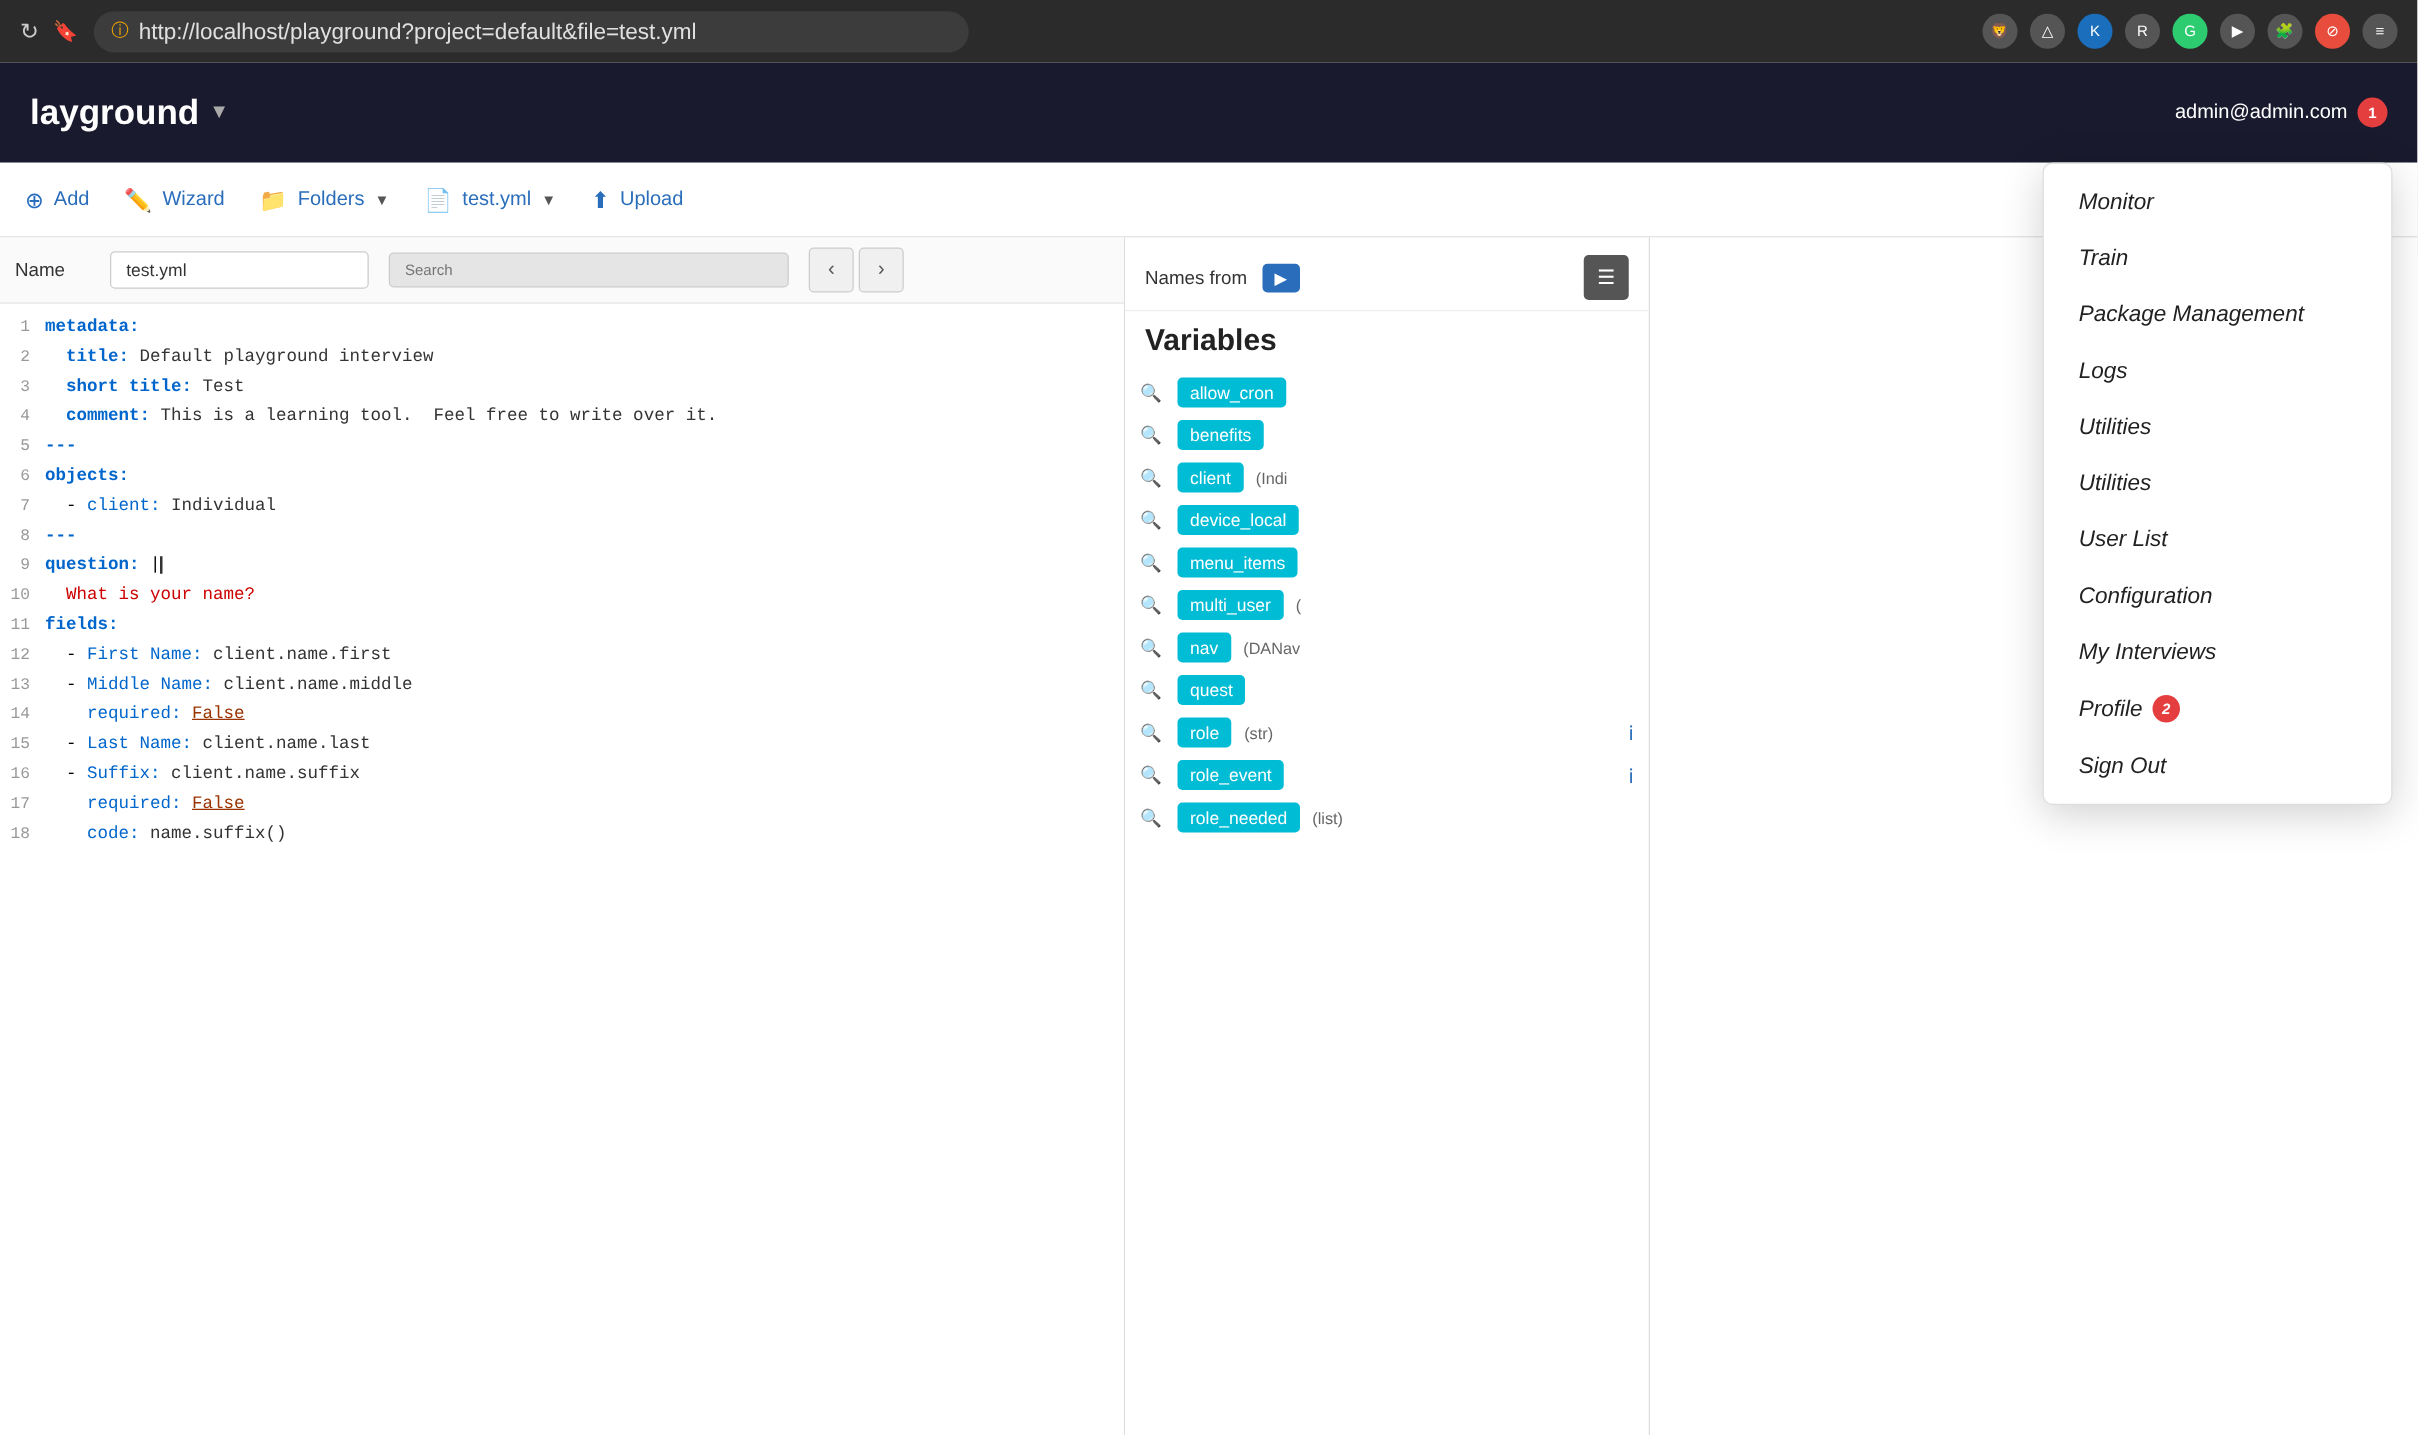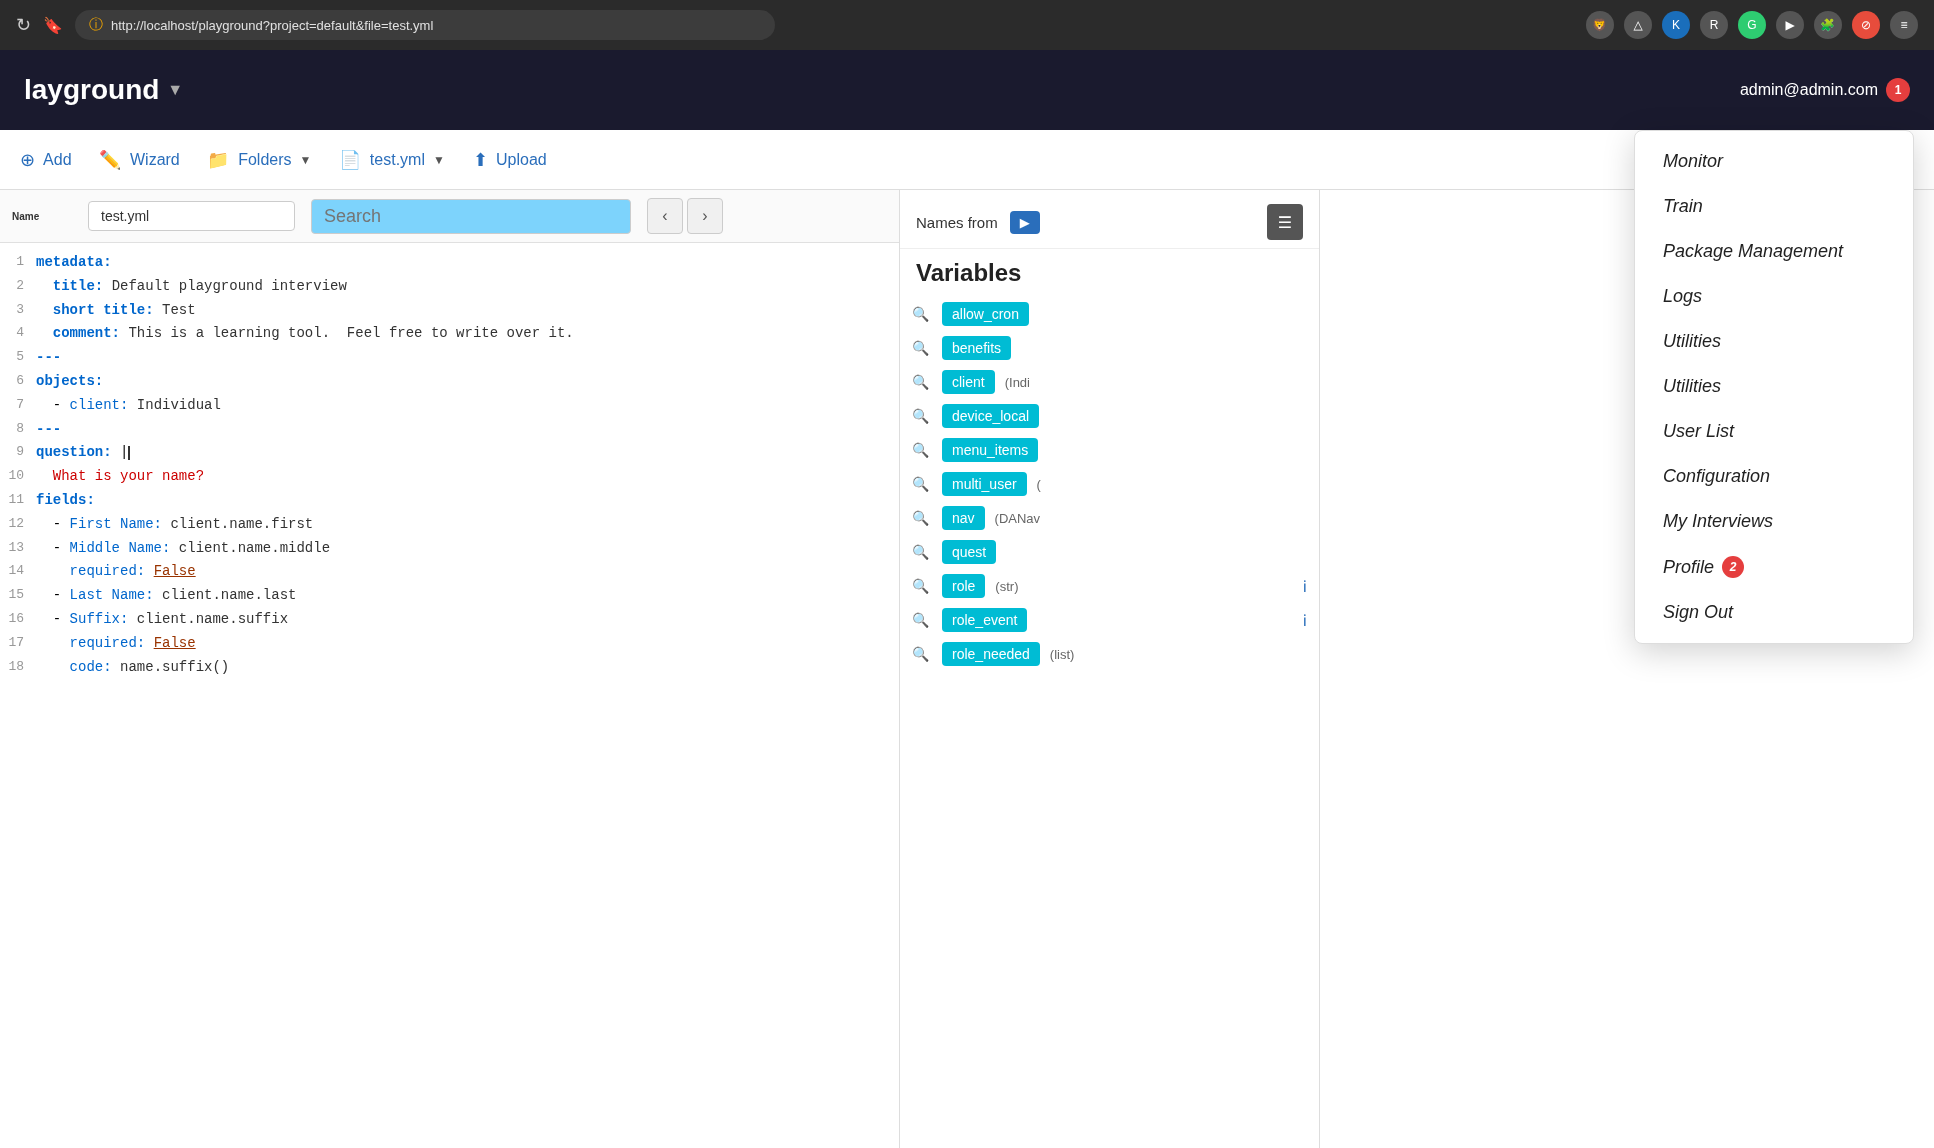--- a/index.html
+++ b/index.html
@@ -20,21 +20,21 @@
       background: #3c3c3c;
       border-radius: 20px;
       padding: 6px 14px;
       display: flex;
       align-items: center;
       gap: 8px;
       flex: 1;
       max-width: 700px;
     }
     .address-bar .security-icon { color: #f0a500; font-size: 14px; }
-    .address-bar .url { color: #e0e0e0; font-size: 13px; }
+    .address-bar .url { color: #e0e0e0; font-size: 18px; }
     .browser-icons { display: flex; gap: 10px; margin-left: auto; }
     .browser-icon { width: 28px; height: 28px; border-radius: 50%; background: #555; display: flex; align-items: center; justify-content: center; color: #fff; font-size: 12px; cursor: pointer; }
 
     
     .app-header {
       background: #1a1a2e;
       height: 80px;
       display: flex;
       align-items: center;
       padding: 0 24px;
@@ -114,40 +114,40 @@
     .file-bar {
       display: flex;
       align-items: center;
       padding: 8px 12px;
       border-bottom: 1px solid #e0e0e0;
       gap: 16px;
       background: #fafafa;
     }
     .file-label {
       color: #333;
-      font-size: 10px;
-      font-weight: 700;
+      font-size: 15px;
+      font-weight: 400;
       min-width: 60px;
     }
     .file-name-box {
       border: 1px solid #ccc;
       border-radius: 4px;
       padding: 6px 12px;
       font-size: 14px;
       color: #333;
       background: #fff;
       min-width: 180px;
     }
     .search-box {
       border: 1px solid #ccc;
       border-radius: 4px;
       padding: 6px 12px;
-      font-size: 18px;
+      font-size: 12px;
       color: #555;
-      background: #7dd3fc;
+      background: #e5e5e5;
       min-width: 220px;
       flex: 1;
       max-width: 320px;
     }
     .nav-btn {
       background: #f0f0f0;
       border: 1px solid #ccc;
       border-radius: 4px;
       width: 36px;
       height: 36px;

